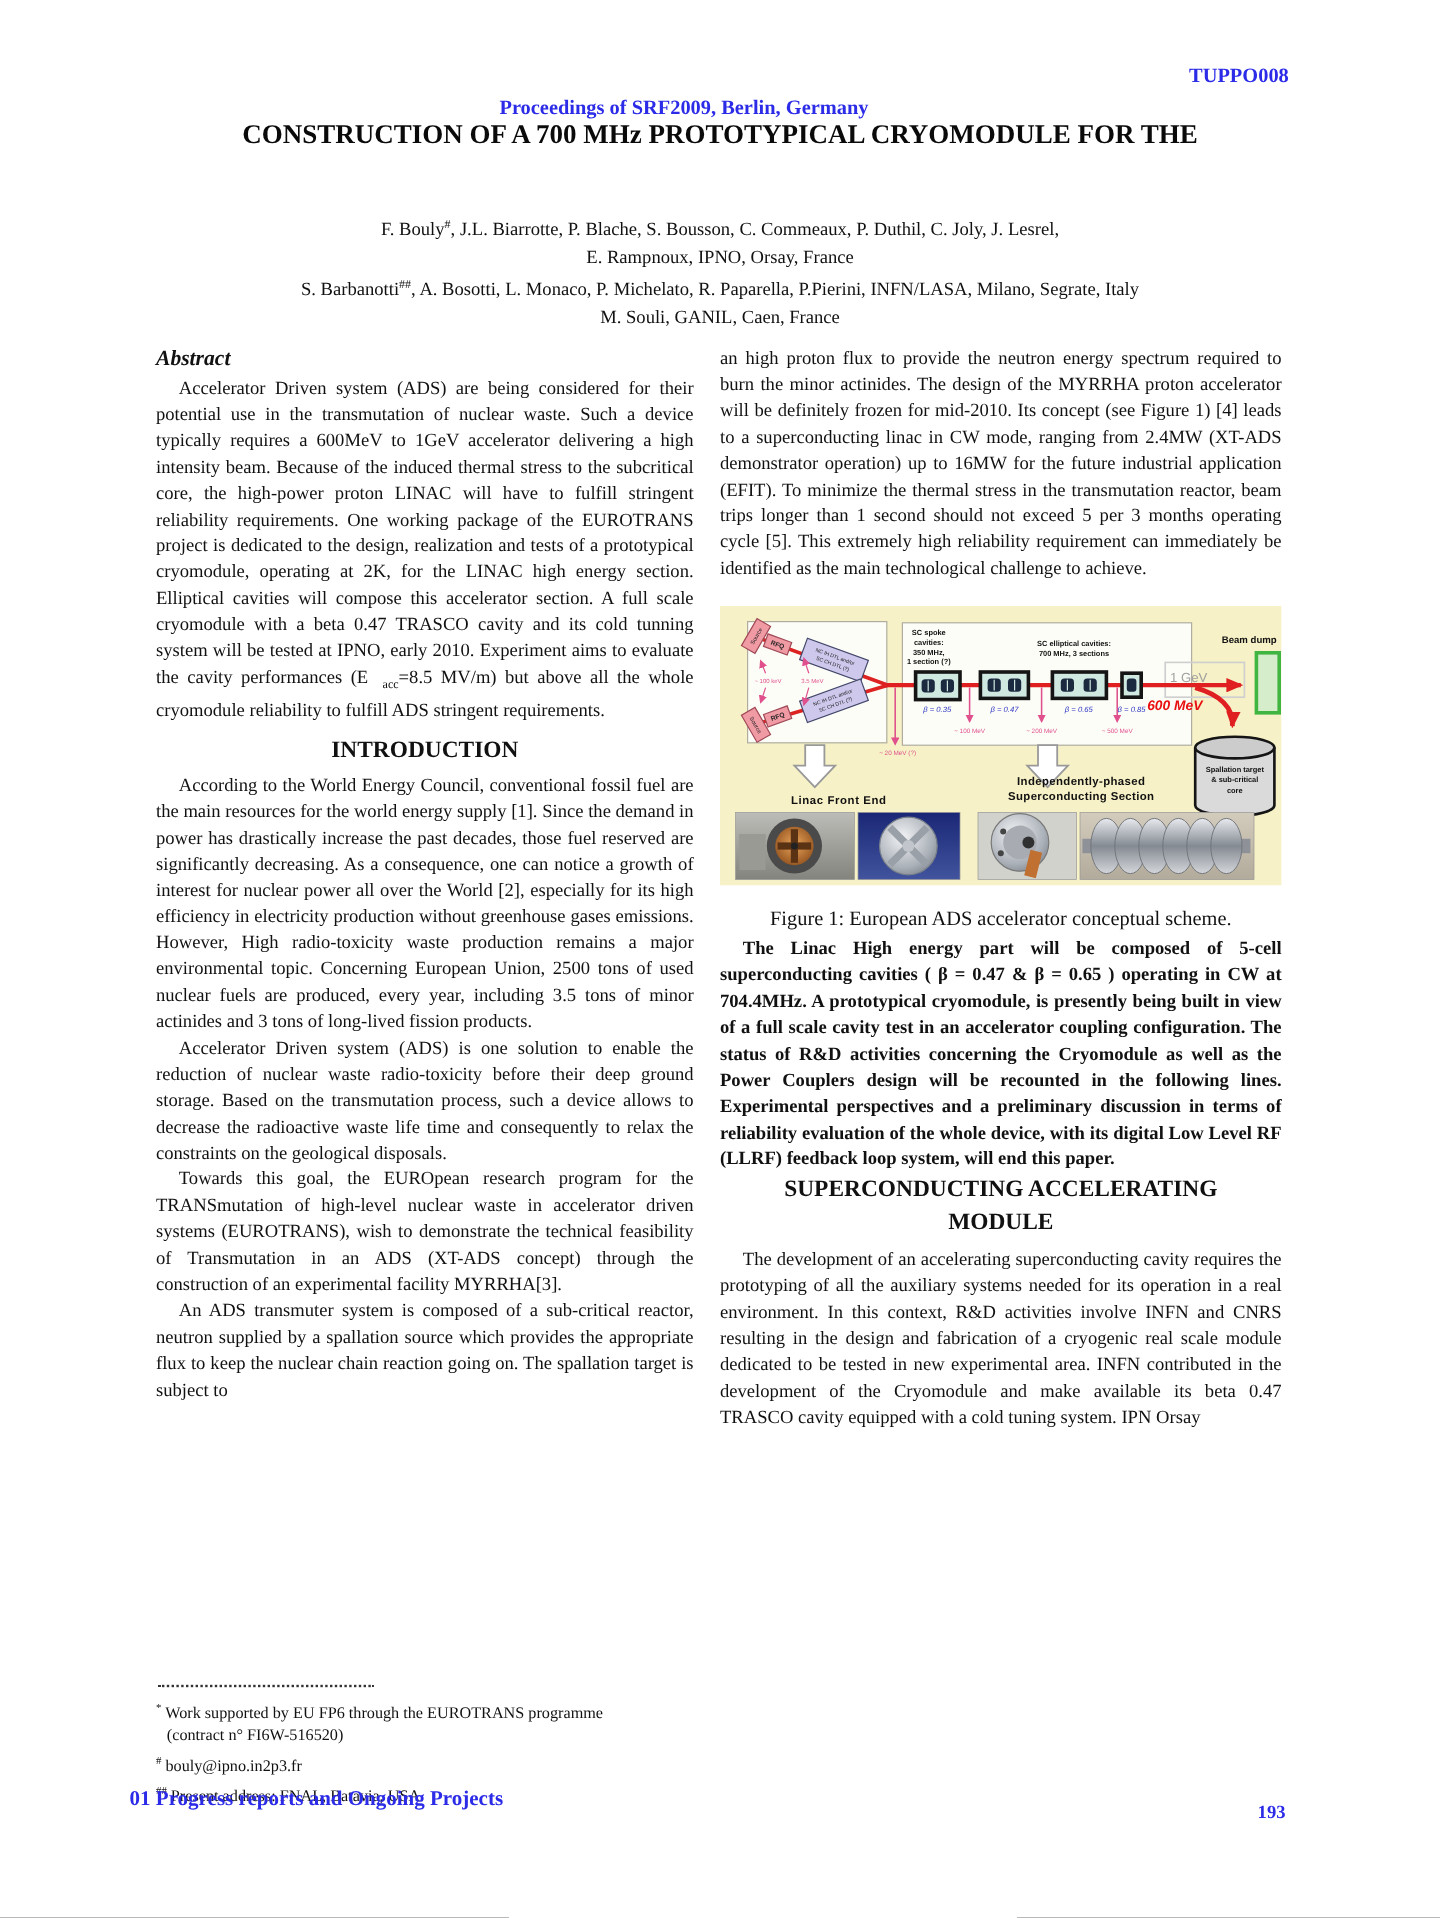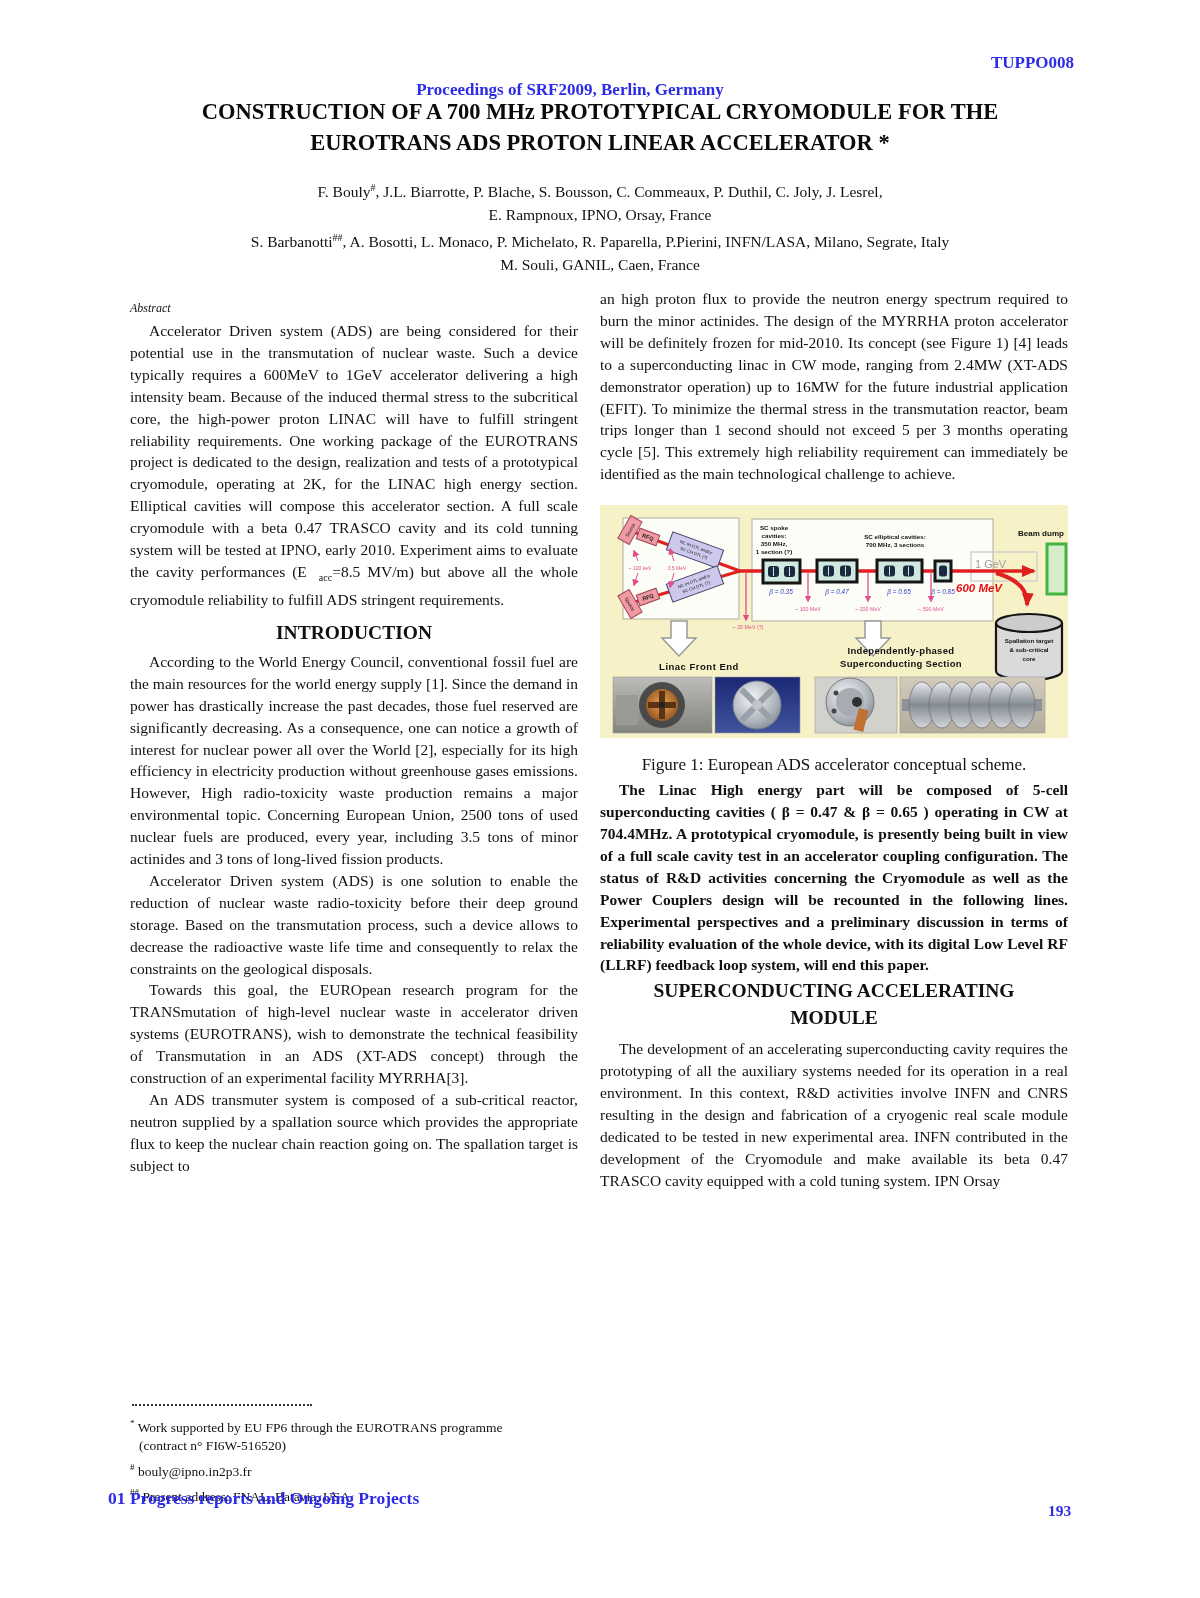--- a/index.html
+++ b/index.html
@@ -12,21 +12,21 @@
          font-size:22.5px;font-weight:bold;line-height:31px;color:#0a0a0a;}
   .authors{position:absolute;top:176px;left:90px;width:1020px;text-align:center;
            font-size:15.5px;line-height:23px;}
   .authors sup{font-size:10px;}
   .col{position:absolute;top:288px;}
   .col-left{left:130px;width:448px;}
   .col-right{left:600px;width:468px;}
   p.body{font-size:15.5px;line-height:21.9px;text-align:justify;margin:0;}
   p.indent{text-indent:19px;}
   sub.acc{font-size:10px;padding-left:12px;}
-  .abstract-h{font-style:italic;font-weight:normal;font-size:12px;margin:13px 0 4px 0;}
+  .abstract-h{font-style:italic;font-weight:bold;font-size:18px;margin:0 0 4px 0;}
   .section-h{text-align:center;font-size:19.5px;font-weight:bold;margin:11px 0 7px 0;}
   .module-h{margin-top:1px;line-height:27px;}
   figure.fig{margin:20px 0 0 0;padding:0;}
   .caption{font-size:17px;margin:13px 0 4px 0;text-align:center;}
   .p-after-caption{margin-top:11px;font-weight:bold;}
   .fnblock{position:absolute;left:130px;top:1400px;width:452px;font-size:13.5px;line-height:18.5px;}
   .fn-dots{width:180px;border-top:2px dotted #333;margin:4px 0 8px 2px;height:0;}
   .fn{margin:0 0 2px 0;}
   .fn sup{font-size:9px;}
   .fn-cont{padding-left:9px;}
@@ -35,21 +35,21 @@
   .figsans{font-family:"Liberation Sans","DejaVu Sans",sans-serif;}
 </style>
 </head>
 <body>
 
 <div class="page">
 
   <div class="hdr-center">Proceedings of SRF2009, Berlin, Germany</div>
   <div class="hdr-right">TUPPO008</div>
 
-  <h1 class="title"><span>CONSTRUCTION OF A 700 MHz PROTOTYPICAL CRYOMODULE FOR THE</span><br><span>EUROTRANS ADS PROTON LINEAR ACCELERATOR *</span></h1>
+  <h1 class="title"><span>CONSTRUCTION OF A 700 MHz PROTOTYPICAL CRYOMODULE FOR THE</span><br></h1>
 
   <div class="authors">
     <div><span>F. Bouly</span><sup>#</sup><span>, J.L. Biarrotte, P. Blache, S. Bousson, C. Commeaux, P. Duthil, C. Joly, J. Lesrel,</span></div>
     <div>E. Rampnoux, IPNO, Orsay, France</div>
     <div><span>S. Barbanotti</span><sup>##</sup><span>, A. Bosotti, L. Monaco, P. Michelato, R. Paparella, P.Pierini, INFN/LASA, Milano, Segrate, Italy</span></div>
     <div>M. Souli, GANIL, Caen, France</div>
   </div>
 
   <div class="col col-left">
     <h2 class="abstract-h">Abstract</h2>

